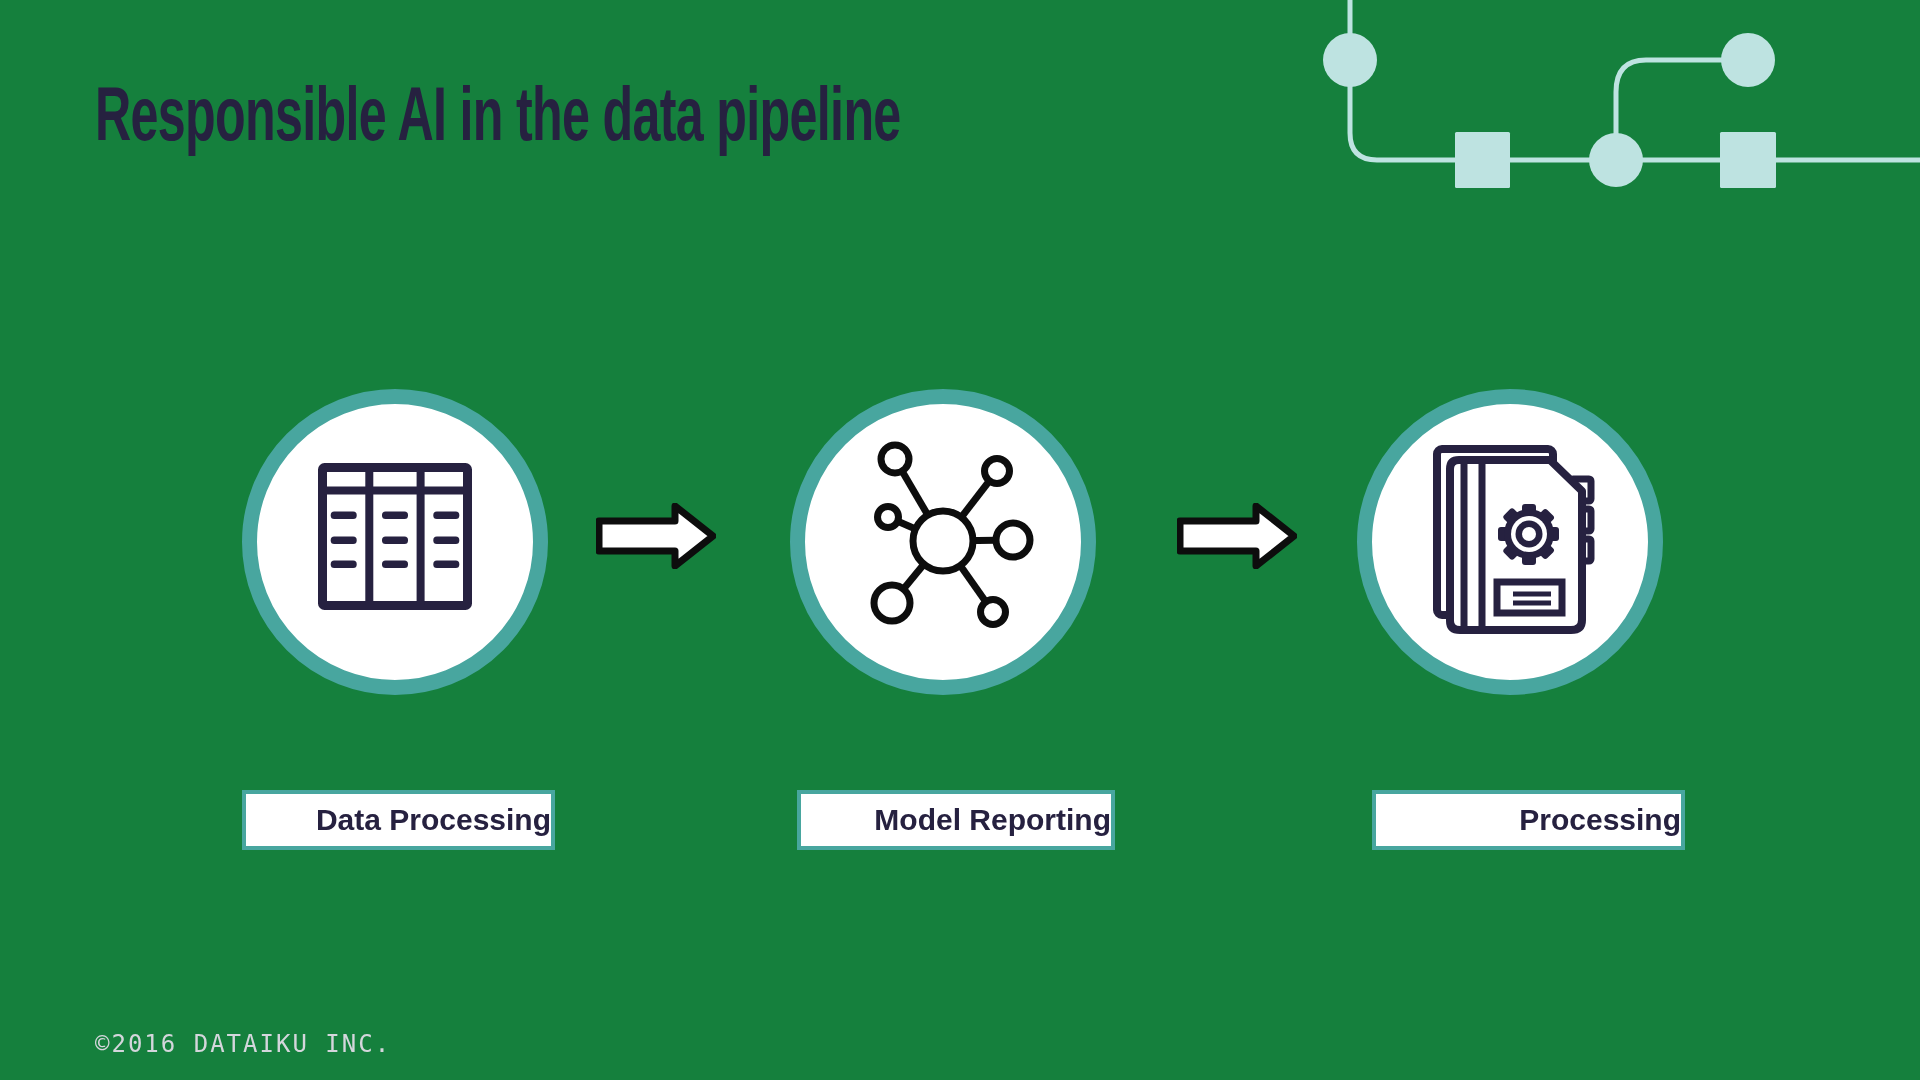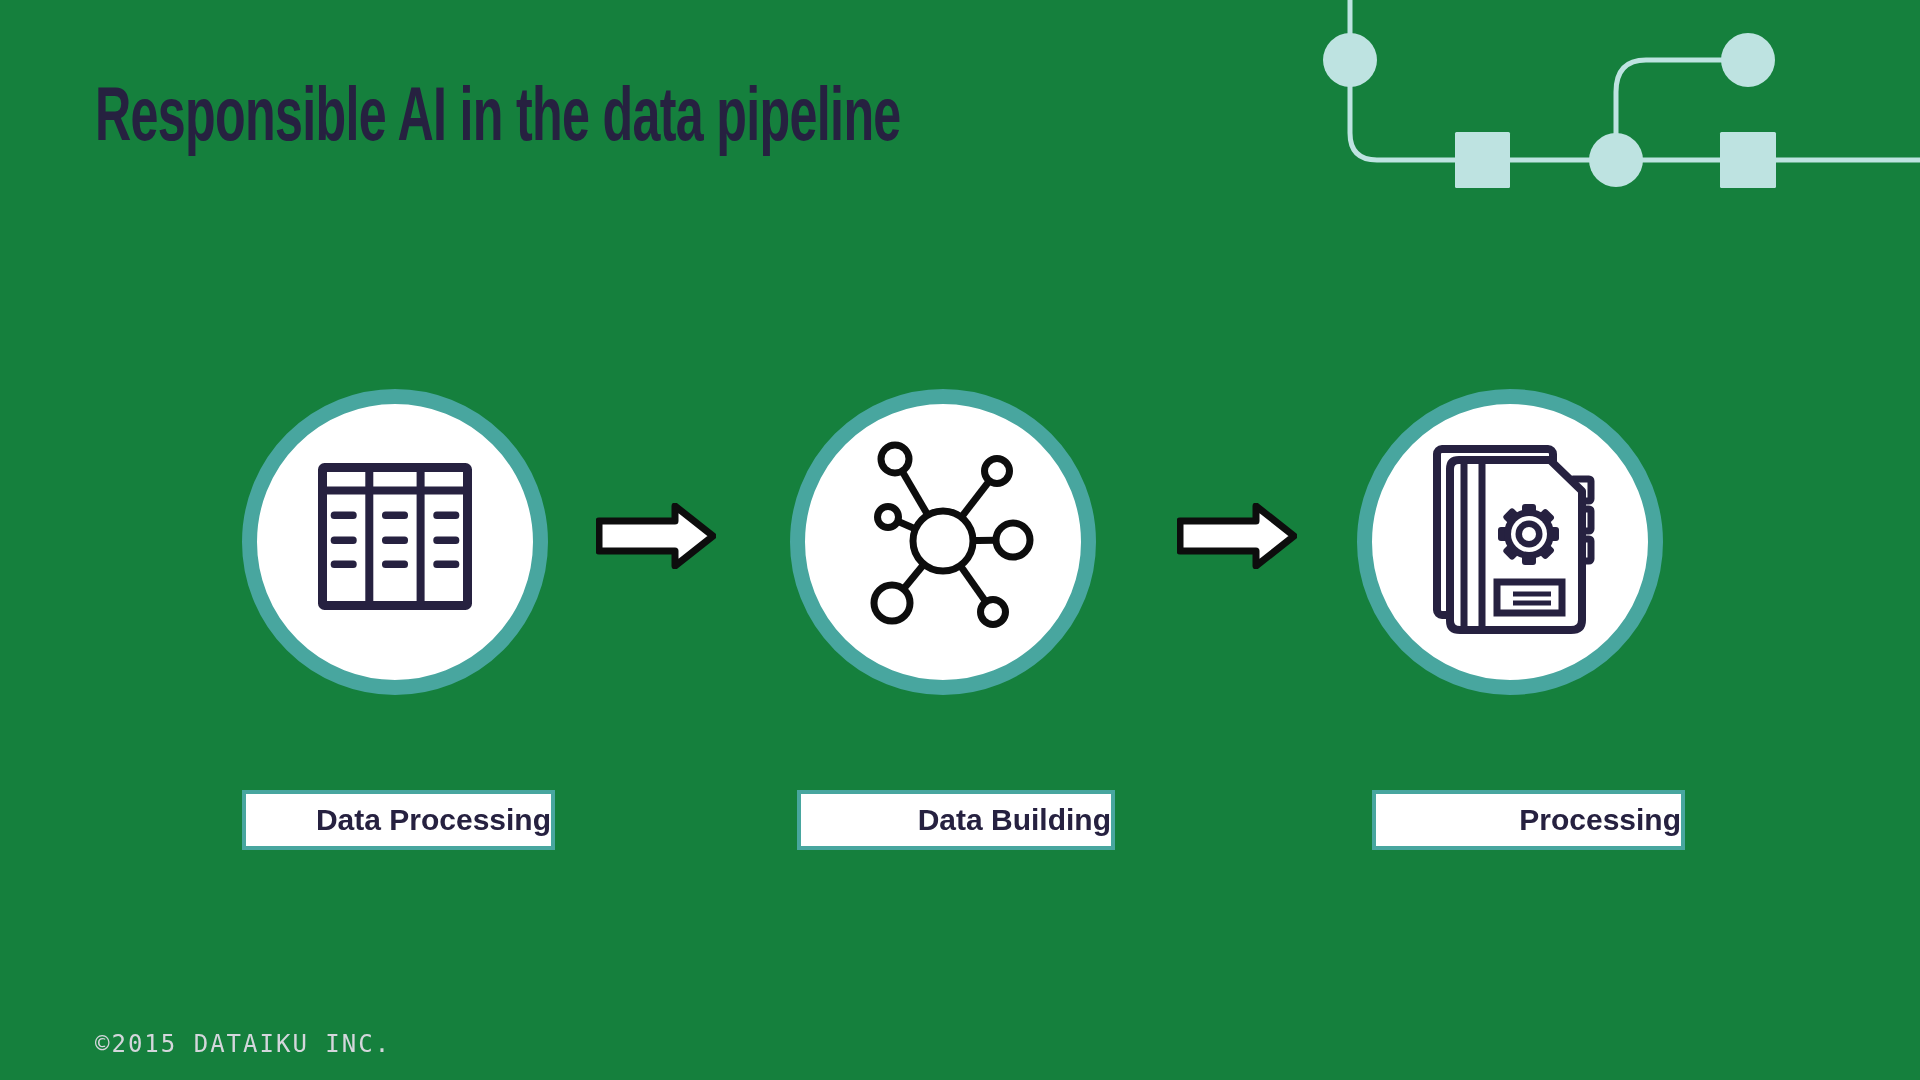--- a/index.html
+++ b/index.html
@@ -138,21 +138,21 @@
     <path d="M 3,18 H 79 V 3 L 117,33 L 79,63 V 48 H 3 Z" fill="#ffffff" stroke="#0d0d0d" stroke-width="7" stroke-linejoin="round"></path>
   </svg>
   <svg class="arrow a2" viewBox="0 0 120 66" aria-hidden="true">
     <path d="M 3,18 H 79 V 3 L 117,33 L 79,63 V 48 H 3 Z" fill="#ffffff" stroke="#0d0d0d" stroke-width="7" stroke-linejoin="round"></path>
   </svg>
 
   <div class="stage-label l1">
     <span>Data Processing</span>
   </div>
   <div class="stage-label l2">
-    <span>Data Building</span>
+    <span>Model Reporting</span>
   </div>
   <div class="stage-label l3">
     <span>Processing</span>
   </div>
 
-  <div class="footer">©2015 DATAIKU INC.</div>
+  <div class="footer">©2016 DATAIKU INC.</div>
 
 </div>
 
 </body></html>

